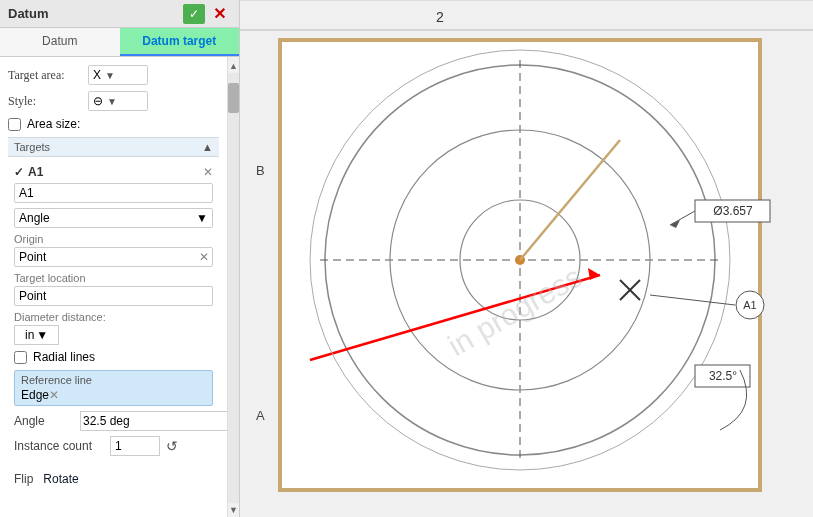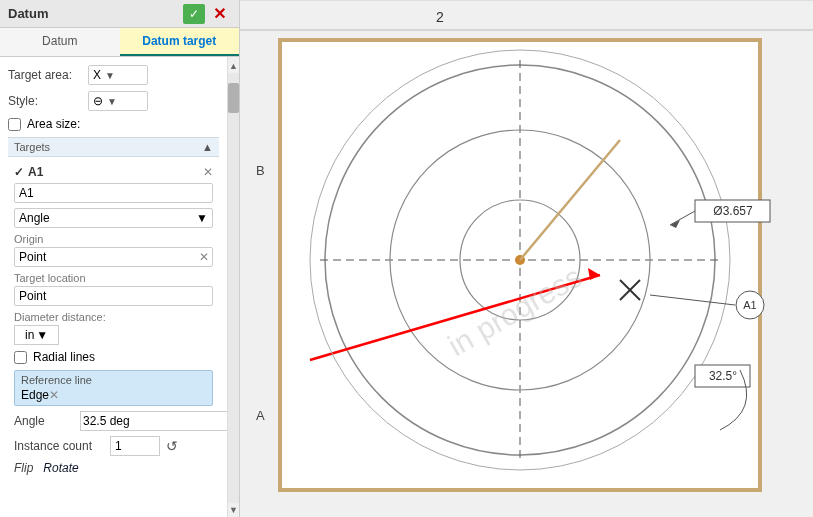--- a/index.html
+++ b/index.html
@@ -78,22 +78,22 @@
       cursor: pointer;
       color: #555;
       font-size: 12px;
       border-bottom: 2px solid transparent;
       flex: 1;
       text-align: center;
     }
 
     .tab.active {
       color: #0078d7;
-      border-bottom: 2px solid #0f766e;
-      background: #fef9c3;
+      border-bottom: 2px solid #3b82f6;
+      background: #86efac;
       font-weight: 600;
     }
 
     
     .form-area {
       padding: 8px;
       flex: 1;
       overflow-y: auto;
     }
 
@@ -101,20 +101,21 @@
       display: flex;
       align-items: center;
       margin-bottom: 6px;
     }
 
     .form-label {
       width: 80px;
       color: #444;
       font-size: 12px;
       flex-shrink: 0;
+      font-family: Liberation Serif, serif;
     }
 
     .form-select {
       display: flex;
       align-items: center;
       border: 1px solid #ccc;
       background: #fff;
       border-radius: 2px;
       padding: 2px 4px;
       cursor: pointer;
@@ -294,28 +295,27 @@
       flex: 1;
       border: 1px solid #ccc;
       padding: 2px 2px;
       font-size: 12px;
     }
 
     .instance-row {
       display: flex;
       align-items: center;
       gap: 6px;
-      margin-bottom: 5px;
+      margin-bottom: 16px;
     }
 
     .flip-rotate-row {
       display: flex;
       gap: 10px;
       margin-bottom: 7px;
-      font-style: italic;
     }
 
     
     .drawing-area {
       flex: 1;
       background: #f8f8f8;
       position: relative;
       overflow: hidden;
     }
 

